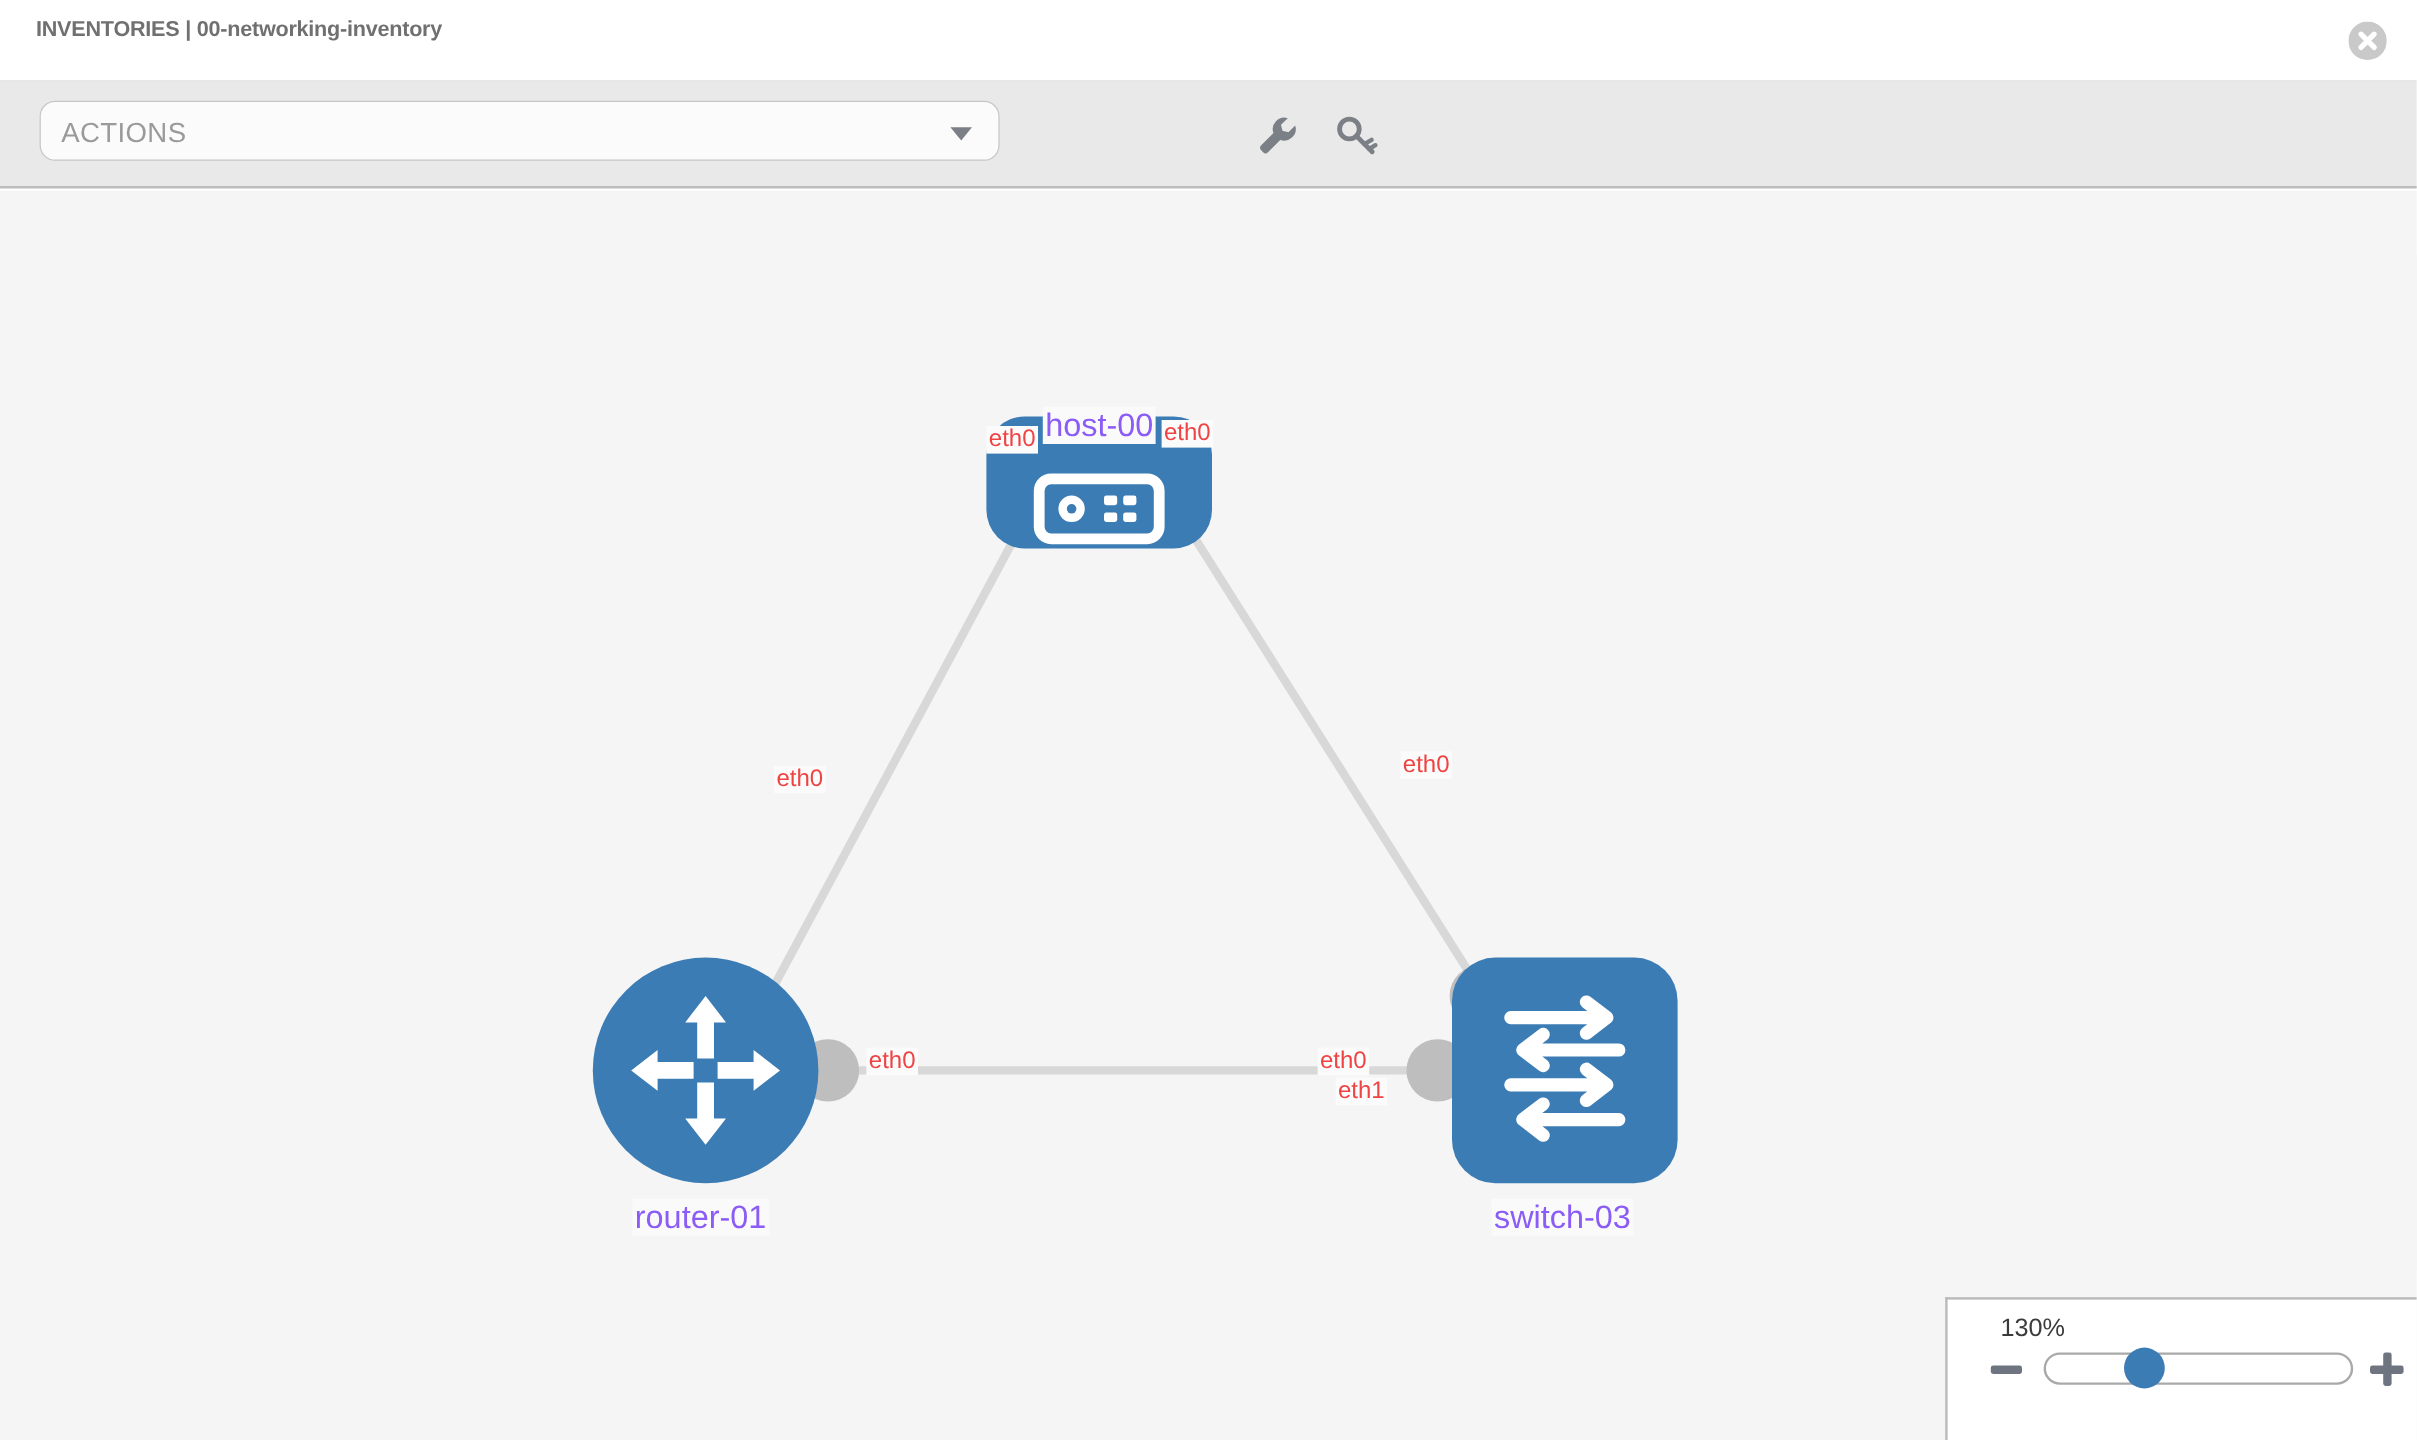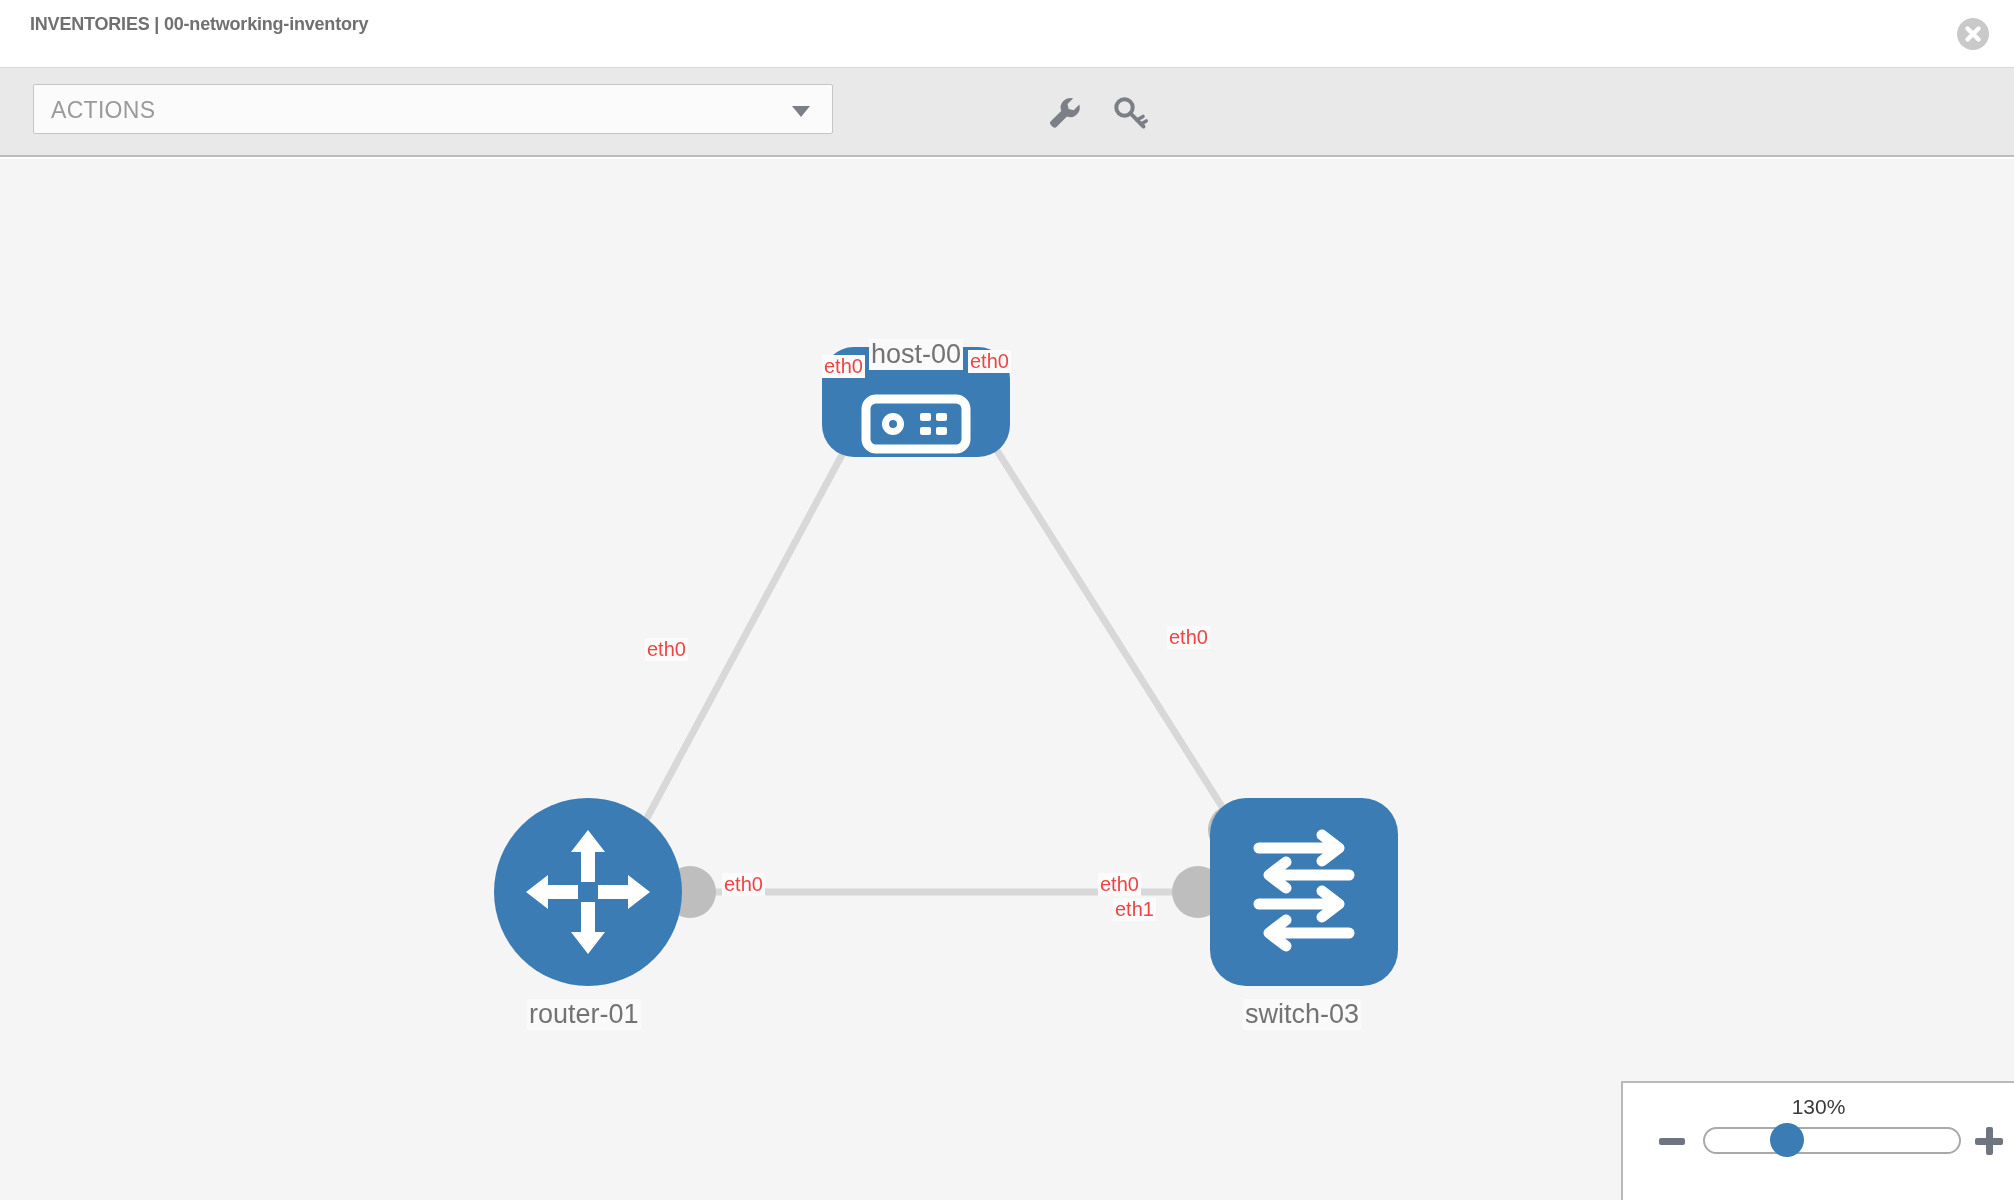--- a/index.html
+++ b/index.html
@@ -49,21 +49,21 @@
     width: 2014px; height: 89px;
     background: #e9e9e9;
     border-bottom: 2px solid #bcbcbc;
   }
   .actions-select {
     position: absolute;
     left: 33px; top: 84px;
     width: 800px; height: 50px;
     background: #fbfbfb;
     border: 1px solid #c6c6c6;
-    border-radius: 2px;
+    border-radius: 13px;
     cursor: pointer;
   }
   .actions-label {
     position: absolute;
     left: 17px; top: 12px;
     font-size: 23px;
     color: #9a9a9a;
     letter-spacing: 0.3px;
   }
   .caret {
@@ -110,21 +110,21 @@
   }
   .topology-svg {
     position: absolute;
     left: 0; top: 0;
     width: 2014px; height: 1041px;
   }
 
   .node-label {
     position: absolute;
     font-size: 27px;
-    color: #737373;
+    color: #8b5cf6;
     background: #fafafa;
     white-space: nowrap;
     padding: 0 2px;
   }
   .iface-label {
     position: absolute;
     font-size: 20px;
     color: #ef4444;
     background: #fbfbfb;
     white-space: nowrap;
@@ -136,23 +136,24 @@
     position: absolute;
     left: 1621px; top: 1081px;
     width: 393px; height: 119px;
     background: #ffffff;
     border-top: 2px solid #b9b9b9;
     border-left: 2px solid #b9b9b9;
   }
   .zoom-pct {
     position: absolute;
     top: 12px; left: 0; right: 0;
-    text-align: center;
+    text-align: left;
     font-size: 21px;
     color: #3b3b3b;
+    padding-left: 44px;
   }
   .zoom-minus {
     position: absolute;
     left: 36px; top: 55px;
     width: 26px; height: 7px;
     background: #6f7580;
     border-radius: 2px;
     cursor: pointer;
   }
   .zoom-track {

